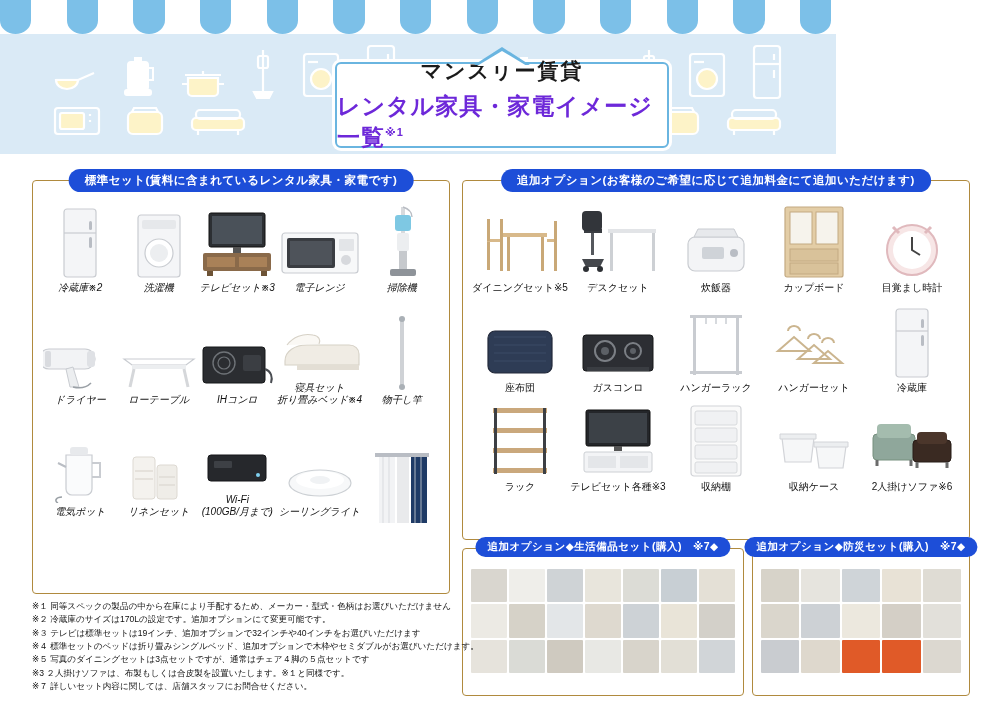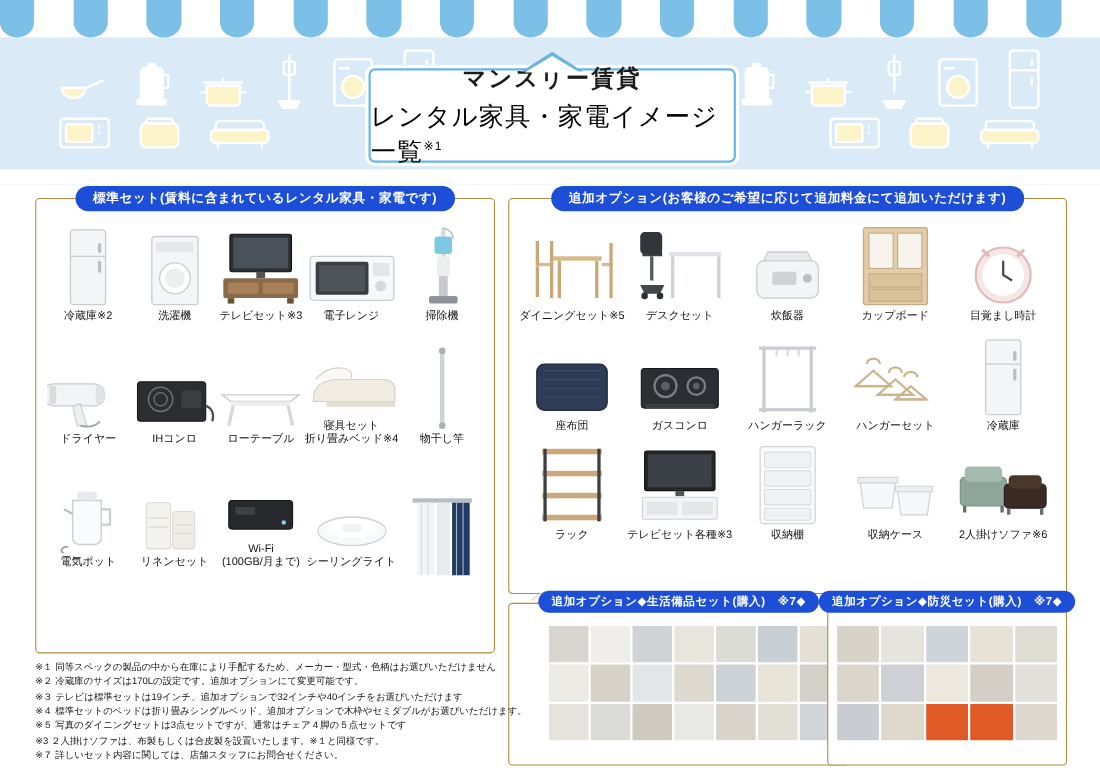--- a/index.html
+++ b/index.html
@@ -7,21 +7,21 @@
   body{
     width:1000px;height:706px;
     background:#ffffff;
     font-family:"Liberation Sans","DejaVu Sans",sans-serif;
     color:#1a1a1a;
     overflow:hidden;
     position:relative;
   }
   
   .header{
-    position:absolute;left:0;top:0;width:1000px;height:168px;
+    position:absolute;left:0;top:0;width:836px;height:168px;
     background:#daeaf6;
     overflow:hidden;
   }
   .awning{
     position:absolute;left:0;top:0;width:1000px;height:34px;
     background:#ffffff;
   }
   .awning .scallops{
     position:absolute;left:0;top:0;width:1000px;height:34px;
     display:flex;
@@ -49,43 +49,43 @@
     content:"";position:absolute;left:50%;top:-17px;margin-left:-28px;
     width:0;height:0;border-left:28px solid transparent;border-right:28px solid transparent;
     border-bottom:18px solid #6ab5e0;
   }
   .title-badge:after{
     content:"";position:absolute;left:50%;top:-13px;margin-left:-25px;
     width:0;height:0;border-left:25px solid transparent;border-right:25px solid transparent;
     border-bottom:15px solid #ffffff;
   }
   .title-line1{font-size:21px;font-weight:bold;letter-spacing:2px;color:#1a1a1a;}
-  .title-line2{font-size:23px;font-weight:normal;letter-spacing:1px;color:#000000;margin-top:6px;}
+  .title-line2{font-size:23px;font-weight:bold;letter-spacing:1px;color:#6d28d9;margin-top:6px;}
   .title-line2 sup{font-size:11px;}
   .hdr-icons{position:absolute;top:44px;display:flex;gap:22px;align-items:flex-end;}
   .hdr-icons.left{left:52px;}
   .hdr-icons.right{right:52px;}
   .hdr-icons svg{display:block;}
   
   .panel{
     position:absolute;border:1.5px solid #b08a3e;border-radius:4px;background:#ffffff;
   }
   .panel-title{
     position:absolute;top:-12px;left:50%;transform:translateX(-50%);
     background:#1d4ed8;color:#ffffff;font-size:11.5px;font-weight:bold;
     padding:4px 16px;border-radius:12px;white-space:nowrap;letter-spacing:.5px;
   }
   .panel-title.small{font-size:10.5px;padding:3px 12px;}
   #standard-panel{left:32px;top:180px;width:416px;height:412px;}
   #option-panel{left:462px;top:180px;width:506px;height:358px;}
-  #daily-panel{left:462px;top:548px;width:280px;height:146px;padding-left:28px;}
+  #daily-panel{left:462px;top:548px;width:280px;height:146px;}
   #disaster-panel{left:752px;top:548px;width:216px;height:146px;}
   
   .grid{display:grid;padding:22px 8px 4px 8px;}
-  #standard-grid{grid-template-columns:repeat(5,1fr);row-gap:2px;}
+  #standard-grid{grid-template-columns:repeat(5,1fr);row-gap:2px;font-style:italic;}
   #option-grid-1{grid-template-columns:repeat(5,1fr);row-gap:2px;}
   .cell{display:flex;flex-direction:column;align-items:center;justify-content:flex-end;}
   .thumb{
     width:100%;height:76px;display:flex;align-items:flex-end;justify-content:center;
   }
   .thumb svg{display:block;}
   .cap{
     font-size:10px;line-height:1.25;text-align:center;margin-top:3px;margin-bottom:6px;
     color:#111;white-space:pre-line;
   }
@@ -404,40 +404,40 @@
             <path d="M30 34l6 20h-9l-4-18z" fill="#eceef0" stroke="#c9ccd1" stroke-width="1"></path>
             <path d="M30 54c8 2 14 0 18-4" stroke="#9aa0a6" stroke-width="1.6" fill="none"></path>
             <rect x="44" y="18" width="8" height="16" rx="3" fill="#dfe1e5"></rect>
           </svg>
       </div>
       <div class="cap">ドライヤー</div>
     </div>
 
     <div class="cell">
       <div class="thumb">
+        <svg width="78" height="52" viewBox="0 0 78 52">
+            <path d="M4 20h70l-8 6H12z" fill="#ffffff" stroke="#c9ccd1" stroke-width="1.2"></path>
+            <path d="M12 26h54v4H12z" fill="#eceef0"></path>
+            <path d="M14 30l-4 18M64 30l4 18" stroke="#d5d7da" stroke-width="3"></path>
+          </svg>
+      </div>
+      <div class="cap">ローテーブル</div>
+    </div>
+
+    <div class="cell">
+      <div class="thumb">
         <svg width="76" height="52" viewBox="0 0 76 52">
             <rect x="4" y="8" width="62" height="36" rx="3" fill="#2b2d31" stroke="#17181a" stroke-width="1"></rect>
             <circle cx="25" cy="24" r="11" fill="none" stroke="#6e7277" stroke-width="1.4"></circle>
             <circle cx="25" cy="24" r="6" fill="none" stroke="#6e7277" stroke-width="1.2"></circle>
             <rect x="44" y="16" width="18" height="16" rx="2" fill="#3b3e43"></rect>
             <path d="M66 30c6 2 8 8 6 14" stroke="#4a4d52" stroke-width="2" fill="none"></path>
           </svg>
       </div>
       <div class="cap">IHコンロ</div>
-    </div>
-
-    <div class="cell">
-      <div class="thumb">
-        <svg width="78" height="52" viewBox="0 0 78 52">
-            <path d="M4 20h70l-8 6H12z" fill="#ffffff" stroke="#c9ccd1" stroke-width="1.2"></path>
-            <path d="M12 26h54v4H12z" fill="#eceef0"></path>
-            <path d="M14 30l-4 18M64 30l4 18" stroke="#d5d7da" stroke-width="3"></path>
-          </svg>
-      </div>
-      <div class="cap">ローテーブル</div>
     </div>
 
     <div class="cell">
       <div class="thumb">
         <svg width="86" height="58" viewBox="0 0 86 58">
             <path d="M8 40c0-10 10-16 22-16h42c6 0 10 4 10 9v11H8z" fill="#f0ece4" stroke="#d6d1c6" stroke-width="1.1"></path>
             <path d="M10 24c6-8 16-12 26-10 6 1 8 5 6 9" fill="#faf8f4" stroke="#d6d1c6" stroke-width="1.1"></path>
             <path d="M20 44h62v5H20z" fill="#e3ded4"></path>
           </svg>
       </div>

